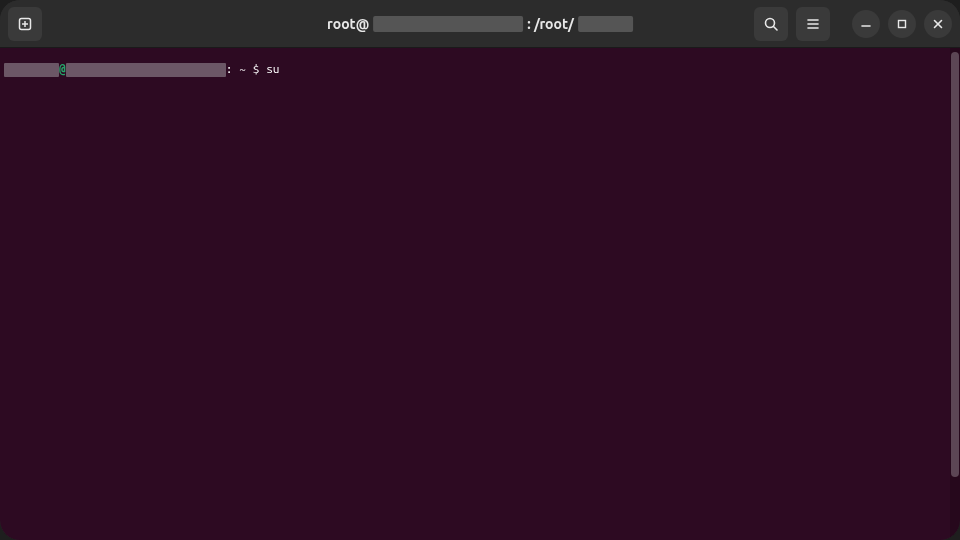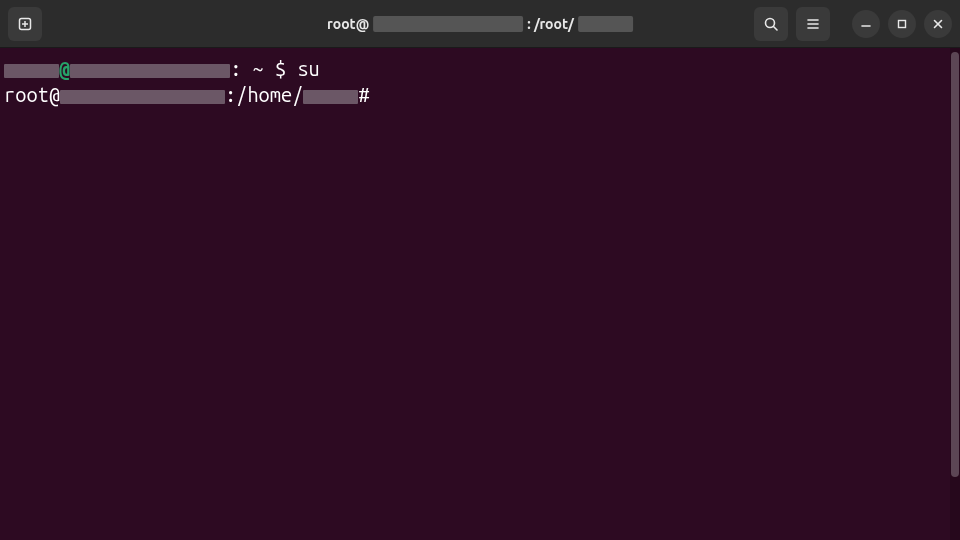--- a/index.html
+++ b/index.html
@@ -12,21 +12,21 @@
       height: 540px;
       background: #1e1e1e;
       font-family: "Ubuntu Mono", "DejaVu Sans Mono", monospace;
       overflow: hidden;
     }
     .window {
       width: 100%;
       height: 100%;
       display: flex;
       flex-direction: column;
-      border-radius: 0;
+      border-radius: 20px;
       overflow: hidden;
       background: #2c2c2c;
     }
     .titlebar {
       height: 48px;
       background: #2c2c2c;
       display: flex;
       align-items: center;
       padding: 0 8px;
       border-bottom: 1px solid #1a1a1a;
@@ -85,21 +85,21 @@
     .redact-sm { width: 55px; }
     .terminal-container {
       flex: 1;
       display: flex;
       background: #2d0a22;
     }
     .terminal {
       flex: 1;
       padding: 8px 20px 4px 4px;
       color: #ffffff;
-      font-size: 20px;
+      font-size: 12px;
       line-height: 26px;
       font-family: "Ubuntu Mono", "DejaVu Sans Mono", monospace;
     }
     .scrollbar-gutter {
       width: 10px;
       background: rgba(0,0,0,0.15);
       position: relative;
     }
     .scrollbar-thumb {
       position: absolute;
@@ -182,19 +182,18 @@
           <line x1="2.5" y1="2.5" x2="9.5" y2="9.5" stroke="#e8e8e8" stroke-width="1.6" stroke-linecap="round"></line>
           <line x1="9.5" y1="2.5" x2="2.5" y2="9.5" stroke="#e8e8e8" stroke-width="1.6" stroke-linecap="round"></line>
         </svg>
       </div>
     </div>
   </div>
 
   <div class="terminal-container">
     <div class="terminal">
       <div class="line"><span class="user-green"><span class="redact-term rw1"></span><span>@</span><span class="redact-term rw2"></span></span><span>:</span> <span>~</span> <span>$</span> <span>su</span></div>
-      <div class="line"><span>root@</span><span class="redact-term rw3"></span><span>:/home/</span><span class="redact-term rw4"></span><span>#</span></div>
     </div>
     <div class="scrollbar-gutter">
       <div class="scrollbar-thumb"></div>
     </div>
   </div>
 </div>
 
 </body></html>

